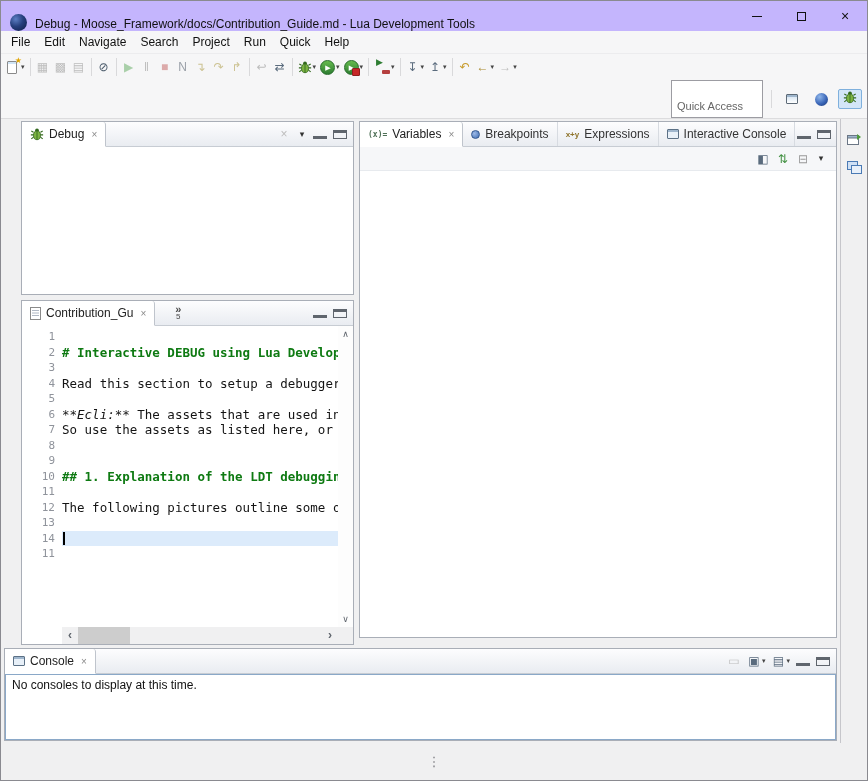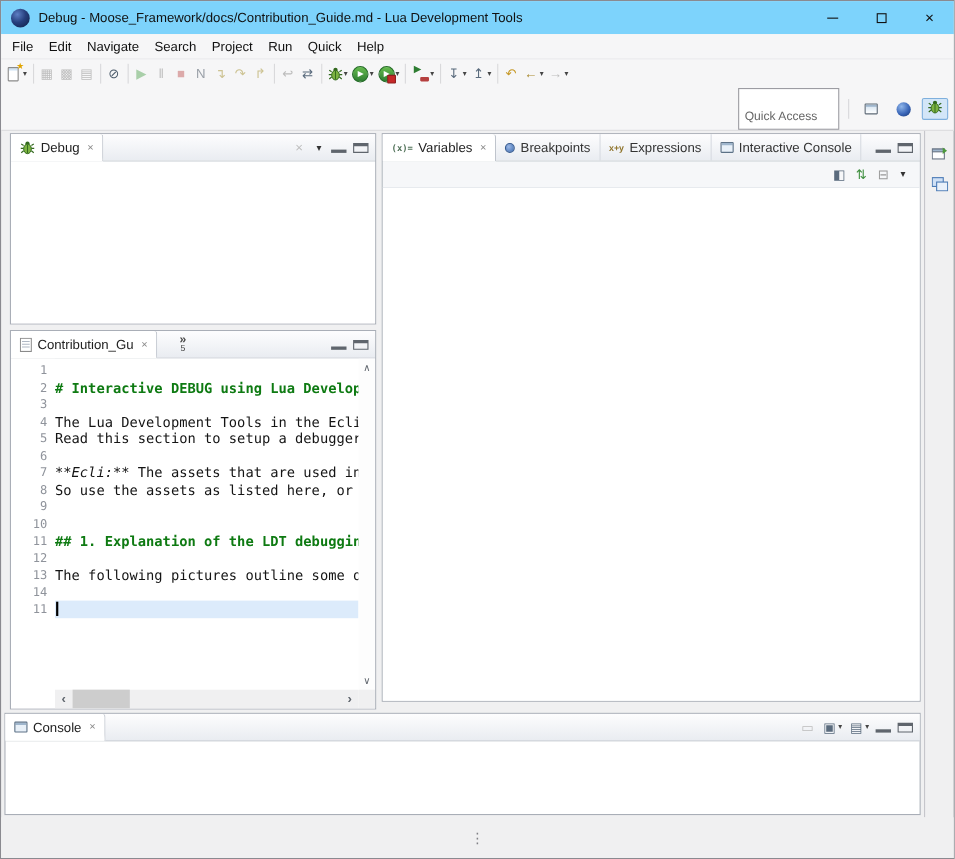--- a/index.html
+++ b/index.html
@@ -1,20 +1,20 @@
 <!DOCTYPE html>
 <html><head>
 <meta charset="utf-8">
 <style>
   *{box-sizing:border-box;margin:0;padding:0}
   html,body{width:868px;height:781px;overflow:hidden;background:#d9d9d9;font-family:"Liberation Sans",sans-serif}
   .window{width:868px;height:781px;border:1px solid #8a8a90;background:#f0f0f1;display:flex;flex-direction:column}
 
   
-  .titlebar{flex:0 0 30px;background:#7dd3fc;display:flex;align-items:center;padding-left:9px}
+  .titlebar{flex:0 0 30px;background:#c4b5fd;display:flex;align-items:flex-end;padding-left:9px}
   .app-icon{width:17px;height:17px;border-radius:50%;flex:0 0 17px;
     background:radial-gradient(circle at 34% 30%,#5d7fc4 0%,#27407e 45%,#0d1b42 100%)}
   .title-text{font-size:12px;color:#111;margin-left:8px;flex:1;white-space:nowrap;overflow:hidden}
   .win-controls{display:flex;height:100%}
   .win-btn{width:44px;display:flex;align-items:center;justify-content:center;cursor:default}
   .glyph-min{width:10px;height:1px;background:#111;display:block}
   .glyph-max{width:9px;height:9px;border:1px solid #111;display:block}
   .glyph-close{font-size:14px;color:#111;line-height:1}
 
   
@@ -42,21 +42,21 @@
   .qa{width:92px;height:18px;border:1px solid #9c9ca2;background:#fff;font-size:11px;color:#666;padding:18px 5px;line-height:14px;white-space:nowrap;overflow:hidden}
   .persp-btn{height:20px;min-width:24px;display:flex;align-items:center;justify-content:center;border-radius:2px;padding:0 2px}
   .persp-btn.selected{background:#d3e6f8;border:1px solid #7fb0dd}
   .persp-window{width:12px;height:10px;border:1px solid #5d6a77;background:linear-gradient(#cfe0f0,#fff);box-shadow:inset 0 2px 0 #9fb6cd;display:block;border-radius:1px}
   .lua-sphere{width:13px;height:13px;border-radius:50%;display:block;
     background:radial-gradient(circle at 35% 30%,#8fb6ea 0%,#3a66b8 55%,#16336e 100%)}
 
   
   .workarea{flex:1;display:flex;min-height:0}
   .center{flex:1;display:flex;flex-direction:column;min-width:0}
-  .main{flex:1;display:flex;padding:2px 2px 0 8px;min-height:0}
+  .main{flex:1;display:flex;padding:2px 2px 0 20px;min-height:0}
   .col-left{flex:0 0 333px;width:333px;display:flex;flex-direction:column;min-height:0}
   .sash-v{flex:0 0 5px}
   .sash-h{flex:0 0 5px}
   .col-right{flex:1;display:flex;flex-direction:column;padding-bottom:7px;min-width:0}
   .trim{flex:0 0 27px;border-left:1px solid #c6c6cb;margin-left:1px;display:flex;flex-direction:column;align-items:center;padding-top:10px;gap:8px}
   .trim-btn{width:20px;height:20px;display:flex;align-items:center;justify-content:center}
 
   .view{background:#fff;border:1px solid #a9aeb7;display:flex;flex-direction:column;min-height:0}
   .view-debug{flex:0 0 174px}
   .view-editor{flex:1}
@@ -354,21 +354,20 @@
                   <div class="ln">11</div>
                   <div class="ln">12</div>
                   <div class="ln">13</div>
                   <div class="ln">14</div>
                   <div class="ln">11</div>
                 </div>
               <div class="code" id="codelines">
                   <div class="cline"></div>
                   <div class="cline"><span class="seg-heading"># Interactive DEBUG using Lua Develop</span></div>
                   <div class="cline"></div>
-                  <div class="cline"><span class="seg-plain">The Lua Development Tools in the Ecli</span></div>
                   <div class="cline"><span class="seg-plain">Read this section to setup a debugger</span></div>
                   <div class="cline"></div>
                   <div class="cline"><span class="seg-italic">**Ecli:**</span><span class="seg-plain"> The assets that are used in</span></div>
                   <div class="cline"><span class="seg-plain">So use the assets as listed here, or </span></div>
                   <div class="cline"></div>
                   <div class="cline"></div>
                   <div class="cline"><span class="seg-heading">## 1. Explanation of the LDT debuggin</span></div>
                   <div class="cline"></div>
                   <div class="cline"><span class="seg-plain">The following pictures outline some o</span></div>
                   <div class="cline"></div>
@@ -471,20 +470,23 @@
                   <span class="dd">▾</span>
                 </span>
                 <span class="tb-btn">
                   <span class="tbi ico-min"></span>
                 </span>
                 <span class="tb-btn">
                   <span class="tbi ico-max"></span>
                 </span>
               </div>
           </div>
+          <div class="console-body">
+            <div class="console-msg">No consoles to display at this time.</div>
+          </div>
         </section>
       </div>
     </div>
 
     <div class="trim">
       <div class="trim-btn">
         <svg width="15" height="13" viewBox="0 0 15 13">
             <rect x="0.5" y="2.5" width="11" height="9" fill="#fff" stroke="#6b7685"></rect>
             <rect x="0.5" y="2.5" width="11" height="2.5" fill="#9fb6cd" stroke="#6b7685"></rect>
             <path d="M10 1 L14 4 L10 7 Z" fill="#4e9a3c"></path>

